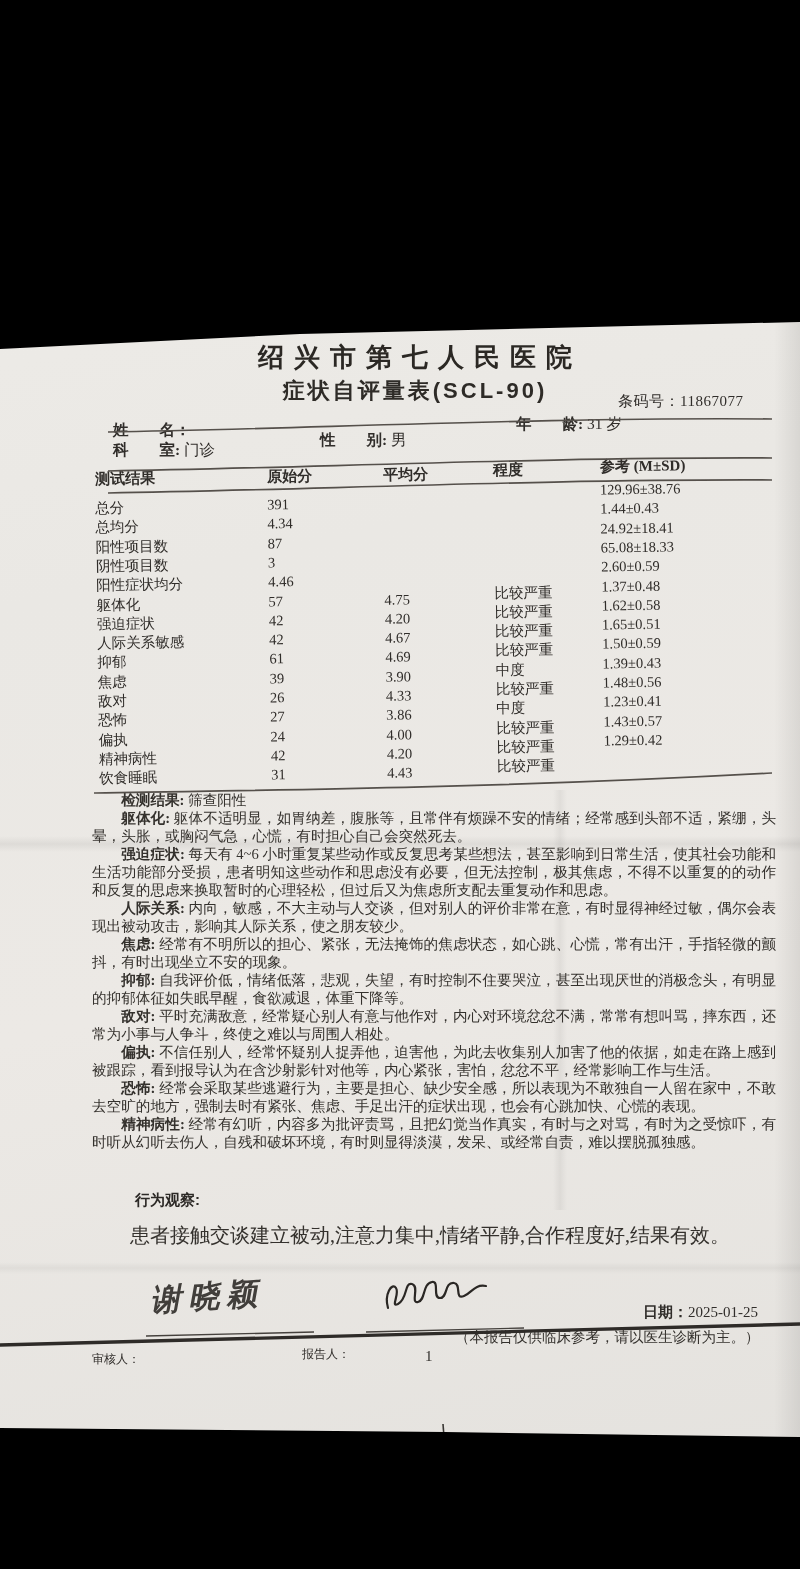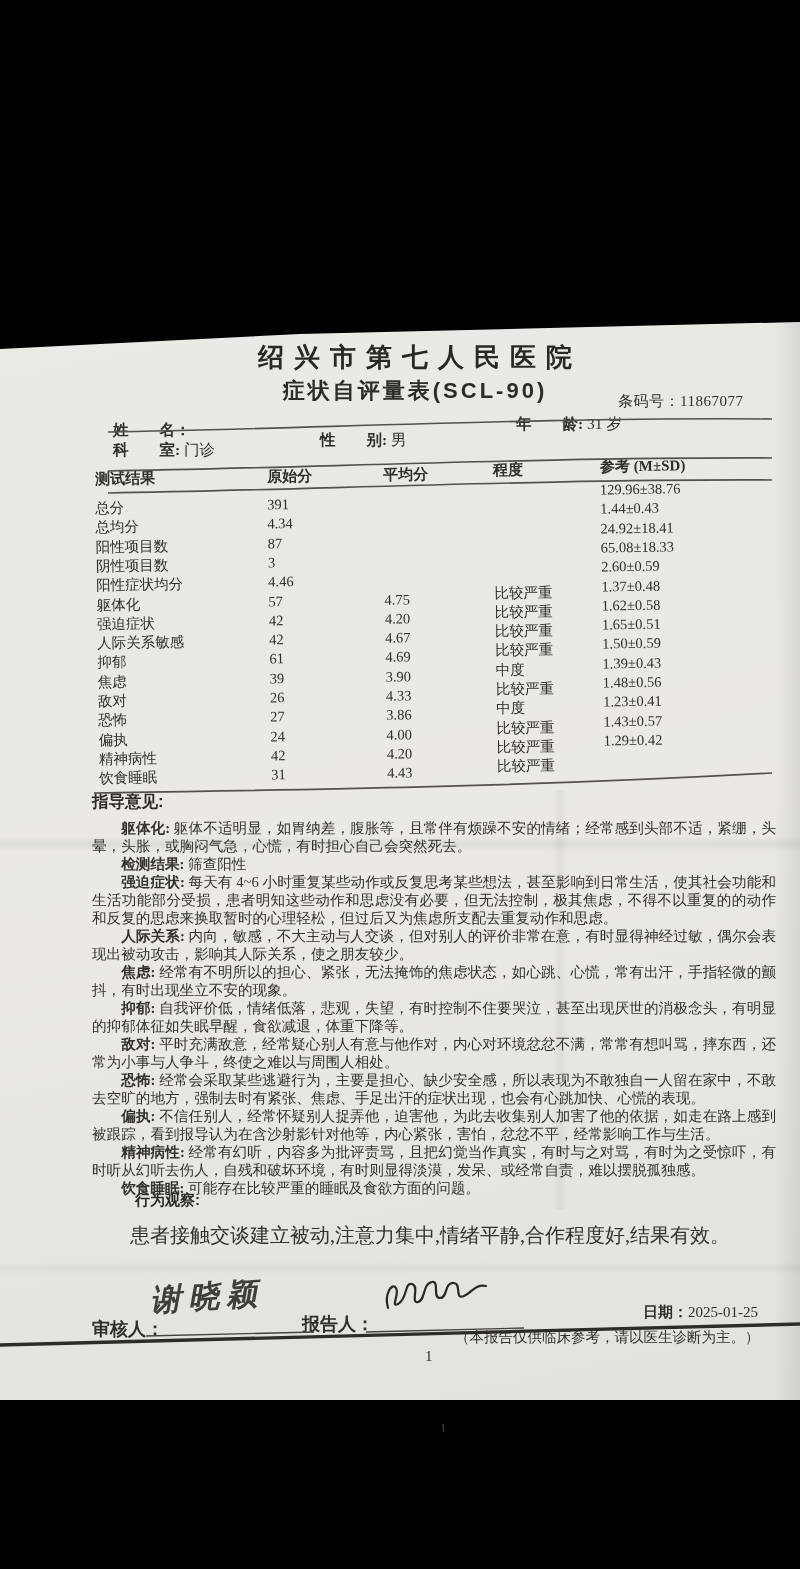--- a/index.html
+++ b/index.html
@@ -1,19 +1,19 @@
 <!DOCTYPE html>
 <html><head>
 <meta charset="utf-8">
 <style>
   html,body{margin:0;padding:0;background:#000;}
   #stage{position:relative;width:800px;height:1569px;background:#000;overflow:hidden;
          font-family:"Liberation Serif","DejaVu Serif",serif;color:#302d2a;}
   
-  #paper{position:absolute;left:0;top:0;width:800px;height:1400px;
+  #paper{position:absolute;left:0;top:0;width:800px;height:1569px;
          clip-path:polygon(0px 349px,300px 334px,800px 322px,800px 1437px,445px 1432px,0px 1428px);
          background:linear-gradient(168deg,#efede9 0%,#eae8e4 35%,#ece9e5 60%,#e3e1dd 100%);}
   .crease{position:absolute;pointer-events:none;}
   #crease-1{left:0;top:836px;width:800px;height:16px;
             background:linear-gradient(180deg,rgba(0,0,0,0) 0%,rgba(0,0,0,0.06) 50%,rgba(0,0,0,0) 100%);}
   #crease-2{left:0;top:1262px;width:800px;height:12px;
             background:linear-gradient(180deg,rgba(0,0,0,0) 0%,rgba(0,0,0,0.045) 50%,rgba(0,0,0,0) 100%);}
   #crease-3{left:553px;top:790px;width:14px;height:420px;
             background:linear-gradient(90deg,rgba(0,0,0,0) 0%,rgba(0,0,0,0.05) 50%,rgba(0,0,0,0) 100%);}
   #crease-4{right:0;top:322px;width:26px;height:1115px;
@@ -53,21 +53,21 @@
   .g-item{margin:0;text-indent:2em;font-size:14.6px;line-height:18px;
           text-align:justify;color:#34312d;}
   .g-item .lbl{font-weight:700;}
   
   #behavior-heading{position:absolute;left:92px;top:1191px;
           font-family:Liberation Sans, sans-serif;
           font-size:15px;font-weight:700;color:#2c2926;margin-left:43px;}
   #behavior-text{position:absolute;left:130px;top:1222px;width:620px;
           font-size:20px;color:#34312d;}
   
-  .sig-label{position:absolute;font-size:18px;font-weight:700;white-space:nowrap;}
+  .sig-label{position:absolute;font-size:12px;font-weight:400;white-space:nowrap;margin-top:34px;}
   #reviewer-label{left:92px;top:1317px;}
   #reporter-label{left:302px;top:1312px;}
   #date-line{position:absolute;left:643px;top:1303px;font-size:15px;white-space:nowrap;}
   #reviewer-signature{position:absolute;left:150px;top:1276px;font-size:31px;
           letter-spacing:7px;color:#2a2724;transform:rotate(-4deg);
           font-style:italic;font-weight:600;white-space:nowrap;opacity:.88;}
   #reporter-signature{position:absolute;left:382px;top:1274px;}
   #disclaimer{position:absolute;left:455px;top:1328px;width:340px;font-size:14.5px;
           white-space:nowrap;color:#34312d;}
   #page-number{position:absolute;left:425px;top:1348px;font-size:15px;}
@@ -216,32 +216,30 @@
         <div class="trow" style="top: 270.2px;">
           <span class="c-name">饮食睡眠</span>
           <span class="c-raw">31</span>
           <span class="c-avg">4.43</span>
           <span class="c-deg">比较严重</span>
           <span class="c-ref"></span>
         </div>
       </div>
 
     <div id="guidance">
-      <p class="g-head">指导意见:</p>
-    <p class="g-item"><span class="lbl">躯体化: </span><span>躯体不适明显，如胃纳差，腹胀等，且常伴有烦躁不安的情绪；经常感到头部不适，紧绷，头晕，头胀，或胸闷气急，心慌，有时担心自己会突然死去。</span></p>
-        <p class="g-item"><span class="lbl">检测结果: </span><span>筛查阳性</span></p>
+    <p class="g-item"><span class="lbl">检测结果: </span><span>筛查阳性</span></p>
+        <p class="g-item"><span class="lbl">躯体化: </span><span>躯体不适明显，如胃纳差，腹胀等，且常伴有烦躁不安的情绪；经常感到头部不适，紧绷，头晕，头胀，或胸闷气急，心慌，有时担心自己会突然死去。</span></p>
         <p class="g-item"><span class="lbl">强迫症状: </span><span>每天有 4~6 小时重复某些动作或反复思考某些想法，甚至影响到日常生活，使其社会功能和生活功能部分受损，患者明知这些动作和思虑没有必要，但无法控制，极其焦虑，不得不以重复的的动作和反复的思虑来换取暂时的心理轻松，但过后又为焦虑所支配去重复动作和思虑。</span></p>
         <p class="g-item"><span class="lbl">人际关系: </span><span>内向，敏感，不大主动与人交谈，但对别人的评价非常在意，有时显得神经过敏，偶尔会表现出被动攻击，影响其人际关系，使之朋友较少。</span></p>
         <p class="g-item"><span class="lbl">焦虑: </span><span>经常有不明所以的担心、紧张，无法掩饰的焦虑状态，如心跳、心慌，常有出汗，手指轻微的颤抖，有时出现坐立不安的现象。</span></p>
         <p class="g-item"><span class="lbl">抑郁: </span><span>自我评价低，情绪低落，悲观，失望，有时控制不住要哭泣，甚至出现厌世的消极念头，有明显的抑郁体征如失眠早醒，食欲减退，体重下降等。</span></p>
         <p class="g-item"><span class="lbl">敌对: </span><span>平时充满敌意，经常疑心别人有意与他作对，内心对环境忿忿不满，常常有想叫骂，摔东西，还常为小事与人争斗，终使之难以与周围人相处。</span></p>
+        <p class="g-item"><span class="lbl">偏执: </span><span>不信任别人，经常怀疑别人捉弄他，迫害他，为此去收集别人加害了他的依据，如走在路上感到被跟踪，看到报导认为在含沙射影针对他等，内心紧张，害怕，忿忿不平，经常影响工作与生活。</span></p>
         <p class="g-item"><span class="lbl">恐怖: </span><span>经常会采取某些逃避行为，主要是担心、缺少安全感，所以表现为不敢独自一人留在家中，不敢去空旷的地方，强制去时有紧张、焦虑、手足出汗的症状出现，也会有心跳加快、心慌的表现。</span></p>
-        <p class="g-item"><span class="lbl">偏执: </span><span>不信任别人，经常怀疑别人捉弄他，迫害他，为此去收集别人加害了他的依据，如走在路上感到被跟踪，看到报导认为在含沙射影针对他等，内心紧张，害怕，忿忿不平，经常影响工作与生活。</span></p>
         <p class="g-item"><span class="lbl">精神病性: </span><span>经常有幻听，内容多为批评责骂，且把幻觉当作真实，有时与之对骂，有时为之受惊吓，有时听从幻听去伤人，自残和破坏环境，有时则显得淡漠，发呆、或经常自责，难以摆脱孤独感。</span></p>
-        <p class="g-item"><span class="lbl">饮食睡眠: </span><span>可能存在比较严重的睡眠及食欲方面的问题。</span></p>
       </div>
 
     <div id="behavior-heading">行为观察:</div>
     <div id="behavior-text">患者接触交谈建立被动,注意力集中,情绪平静,合作程度好,结果有效。</div>
 
     <div class="sig-label" id="reviewer-label">审核人：</div>
     <div id="reviewer-signature">谢晓颖</div>
     <div class="sig-label" id="reporter-label">报告人：</div>
     <svg id="reporter-signature" width="110" height="44" viewBox="0 0 110 44">
       <path d="M6,34 C2,20 10,8 14,14 C18,20 8,34 16,30 C26,25 22,8 30,10 C38,12 28,30 36,28 C44,26 40,10 50,8 C58,7 50,24 58,24 C66,24 62,8 72,9 C80,10 72,26 82,22 C90,19 92,10 104,12" fill="none" stroke="#2a2724" stroke-width="2.2" stroke-linecap="round"></path>

